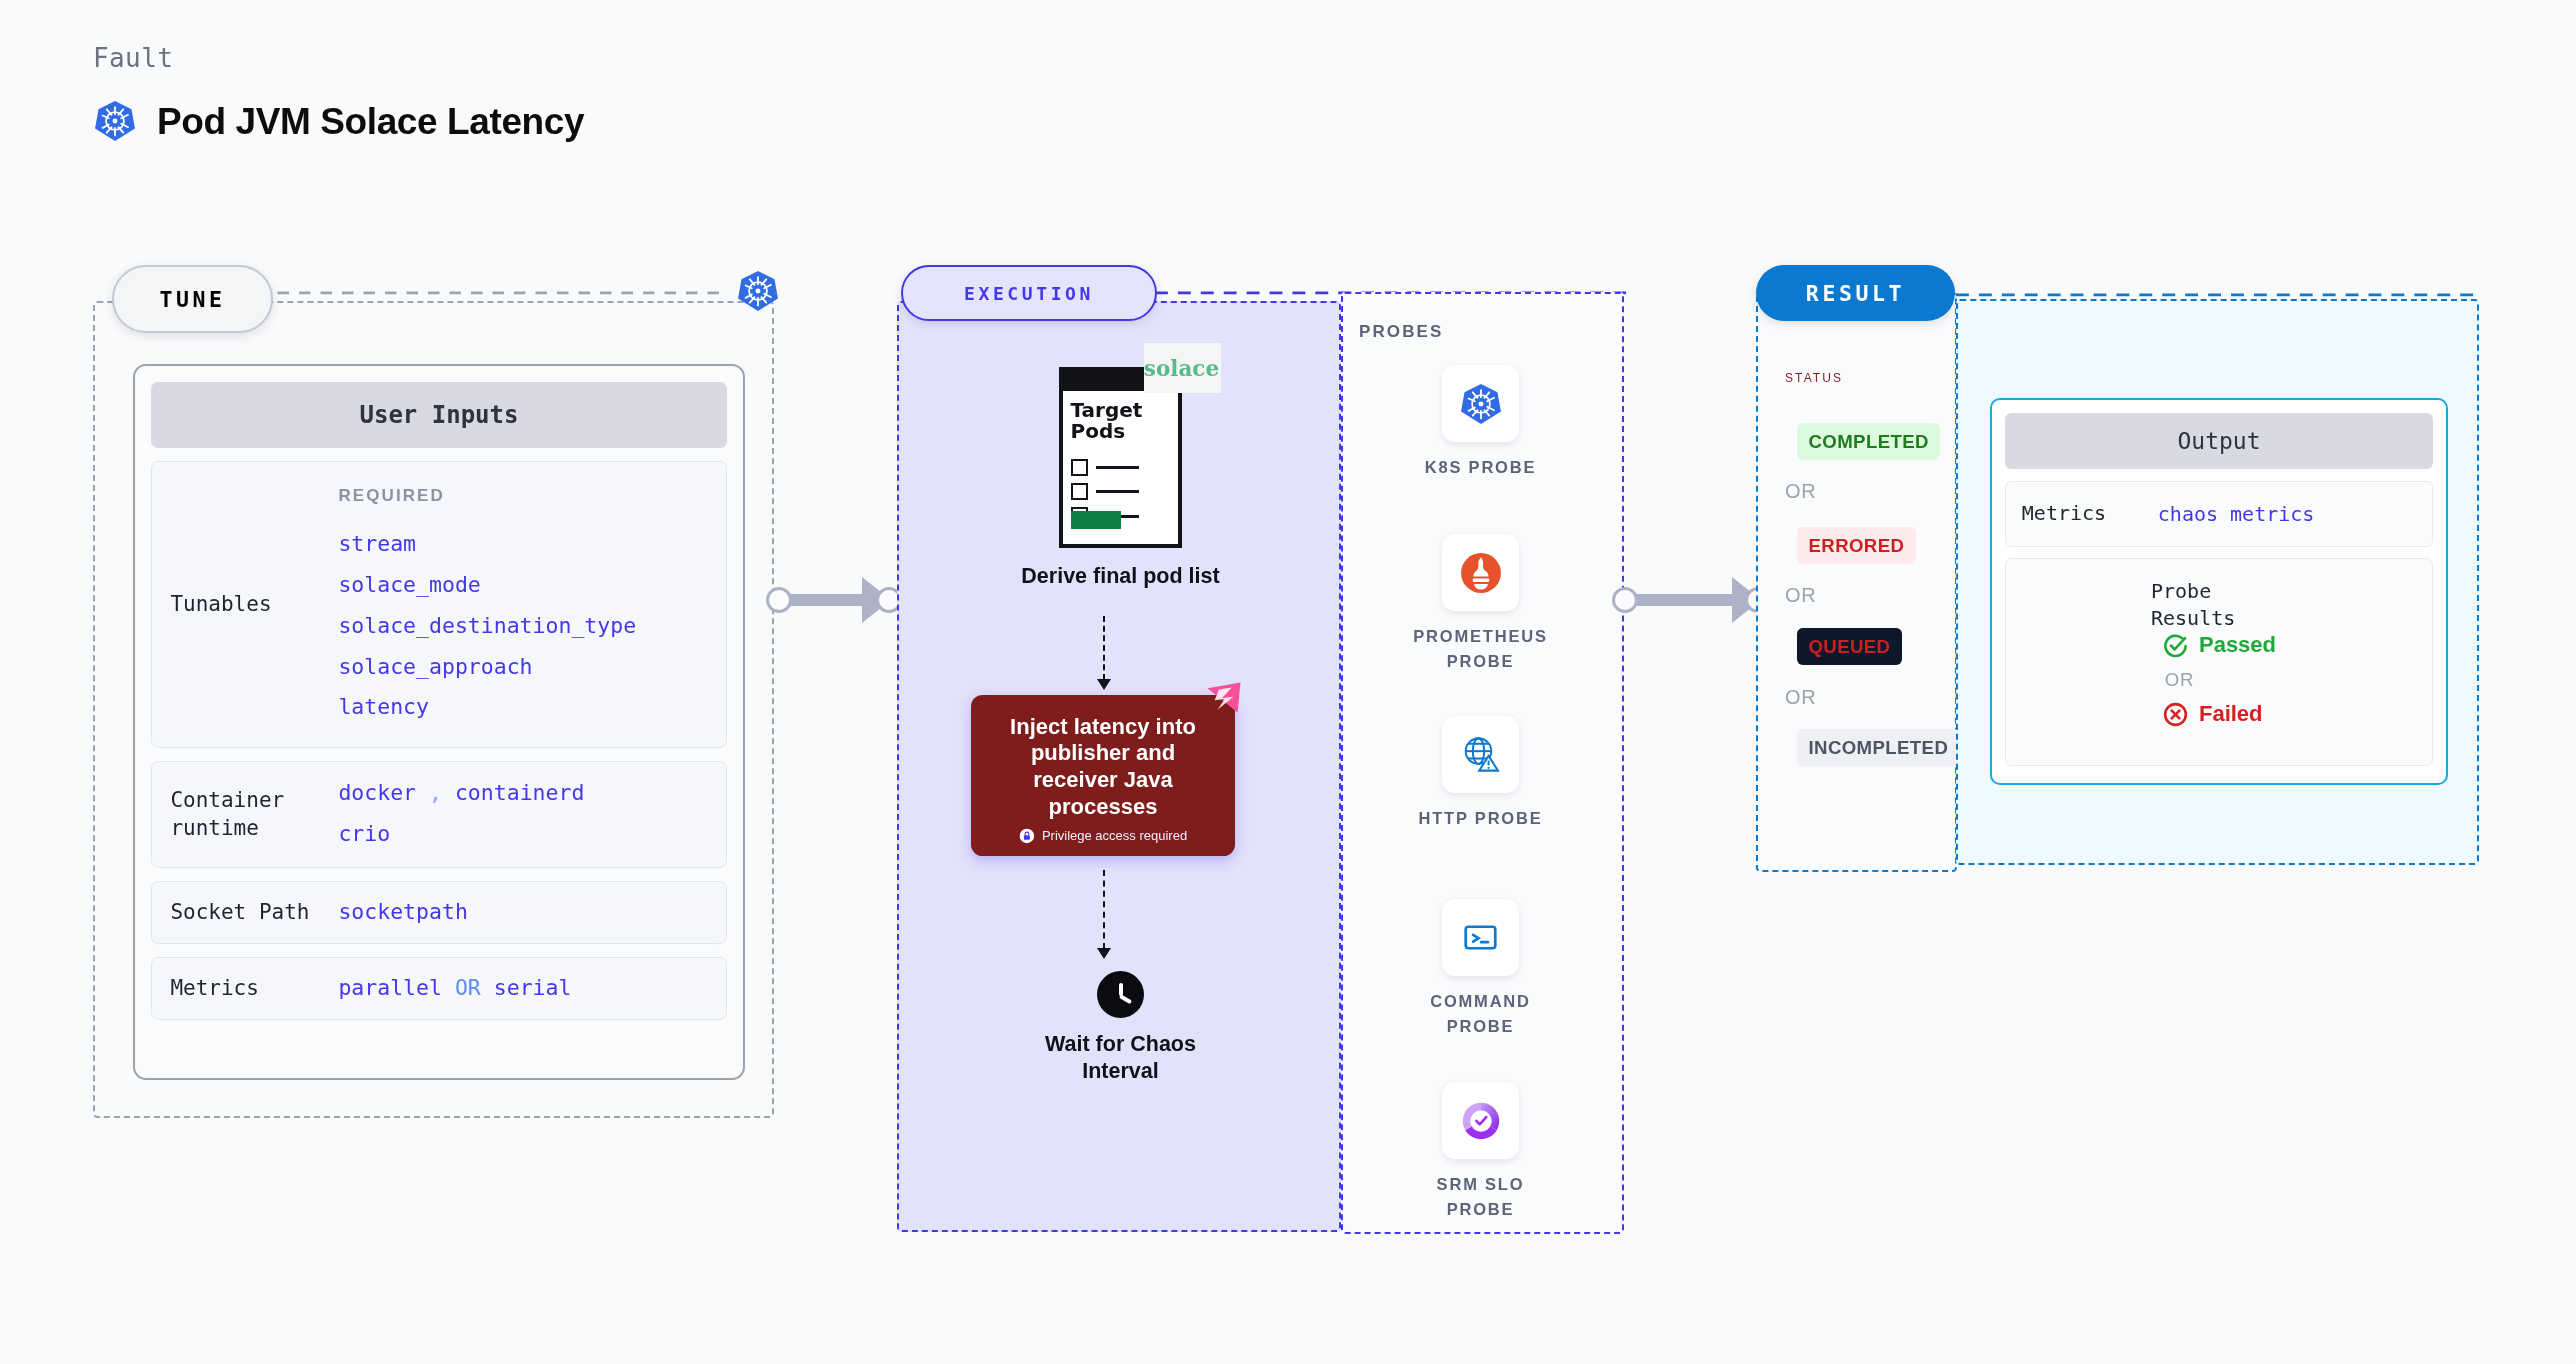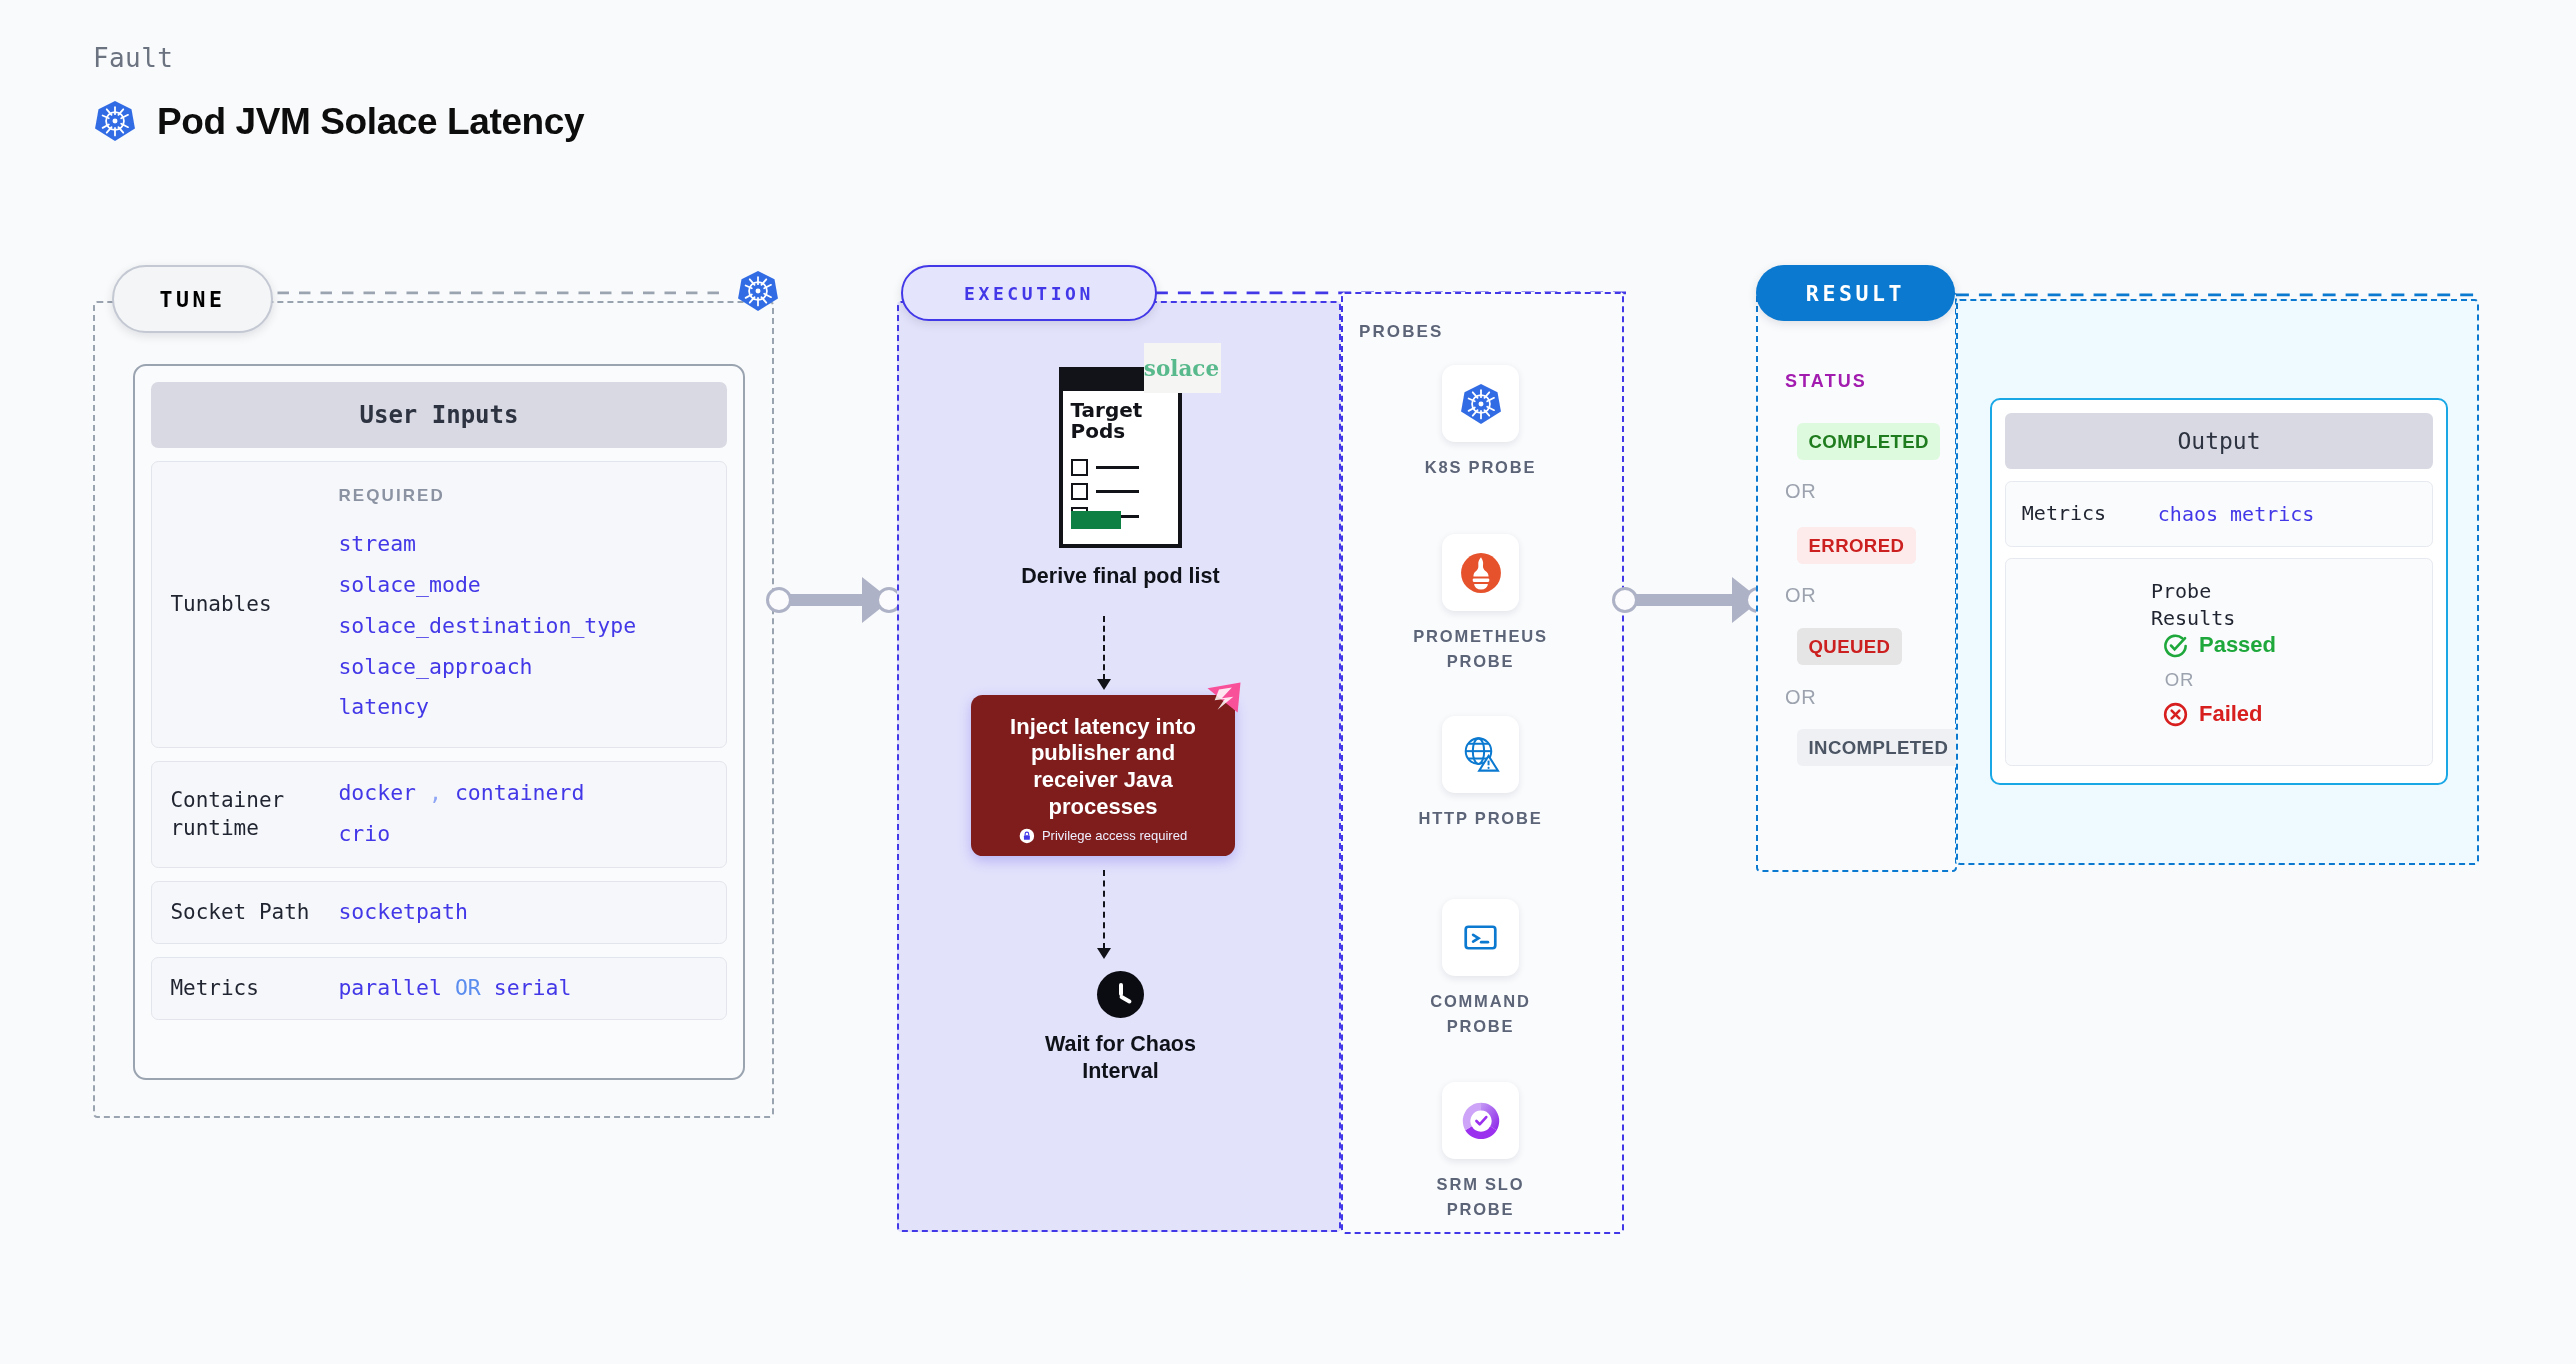--- a/index.html
+++ b/index.html
@@ -64,21 +64,21 @@
                   border-color: #4338e8; background: #fafbfd; }
   #probes-label { position: absolute; left: 1359px; top: 322px;
                   font-size: 17px; letter-spacing: 2.1px; font-weight: 600; color: #5c6478; }
 
   
   #result-stage { left: 1756px; top: 292px; width: 201px; height: 580px;
                   border-color: #0b79d0; background: #fafbfd; }
   #result-pill { left: 1756px; top: 265px; width: 199px; height: 56px;
                  background: #0b79d0; border: none; color: #ffffff; font-size: 21.5px; }
   #status-label { position: absolute; left: 1785px; top: 371px;
-                  font-size: 18px; letter-spacing: 2.1px; font-weight: 700; color: #a21caf; }
+                  font-size: 12px; letter-spacing: 2.1px; font-weight: 400; color: #7f1d1d; }
   .badge { position: absolute; left: 1785px; border-radius: 5.7px; display: flex;
            align-items: center; justify-content: center; font-weight: 700;
            font-size: 18.6px; letter-spacing: 0.4px; padding: 0 11.5px; height: 37px; margin-left: 12px; }
   .or-word { position: absolute; left: 1785px; font-size: 20px; color: #9ca3af; letter-spacing: 0.7px; }
 
   
   #output-stage { left: 1956px; top: 299px; width: 523px; height: 566px;
                   border-color: #0b79d0; background: #eefaff; }
   #output-card { position: absolute; left: 1990px; top: 398px; width: 458px; height: 387px;
                  background: #ffffff; border: 2.9px solid #19a7e6; border-radius: 10px; padding: 13px; }
@@ -423,21 +423,21 @@
 <div id="status-label">STATUS</div>
 
 <div class="badge" id="badge0" style="top: 423px; background: rgb(222, 250, 222); color: rgb(30, 123, 30);">
   <span>COMPLETED</span>
 </div>
 <div class="or-word" style="top:480px;">OR</div>
 <div class="badge" id="badge1" style="top: 527px; background: rgb(253, 234, 234); color: rgb(204, 31, 31);">
   <span>ERRORED</span>
 </div>
 <div class="or-word" style="top:584px;">OR</div>
-<div class="badge" id="badge2" style="top: 628px; background: #e5e5e5; color: rgb(204, 31, 31);">
+<div class="badge" id="badge2" style="top: 628px; background: #0f172a; color: rgb(204, 31, 31);">
   <span>QUEUED</span>
 </div>
 <div class="or-word" style="top:686px;">OR</div>
 <div class="badge" id="badge3" style="top: 729px; background: rgb(238, 240, 244); color: rgb(75, 85, 99);">
   <span>INCOMPLETED</span>
 </div>
 
 <div class="stage" id="output-stage"></div>
 <div id="output-card">
   <div id="output-header">Output</div>

